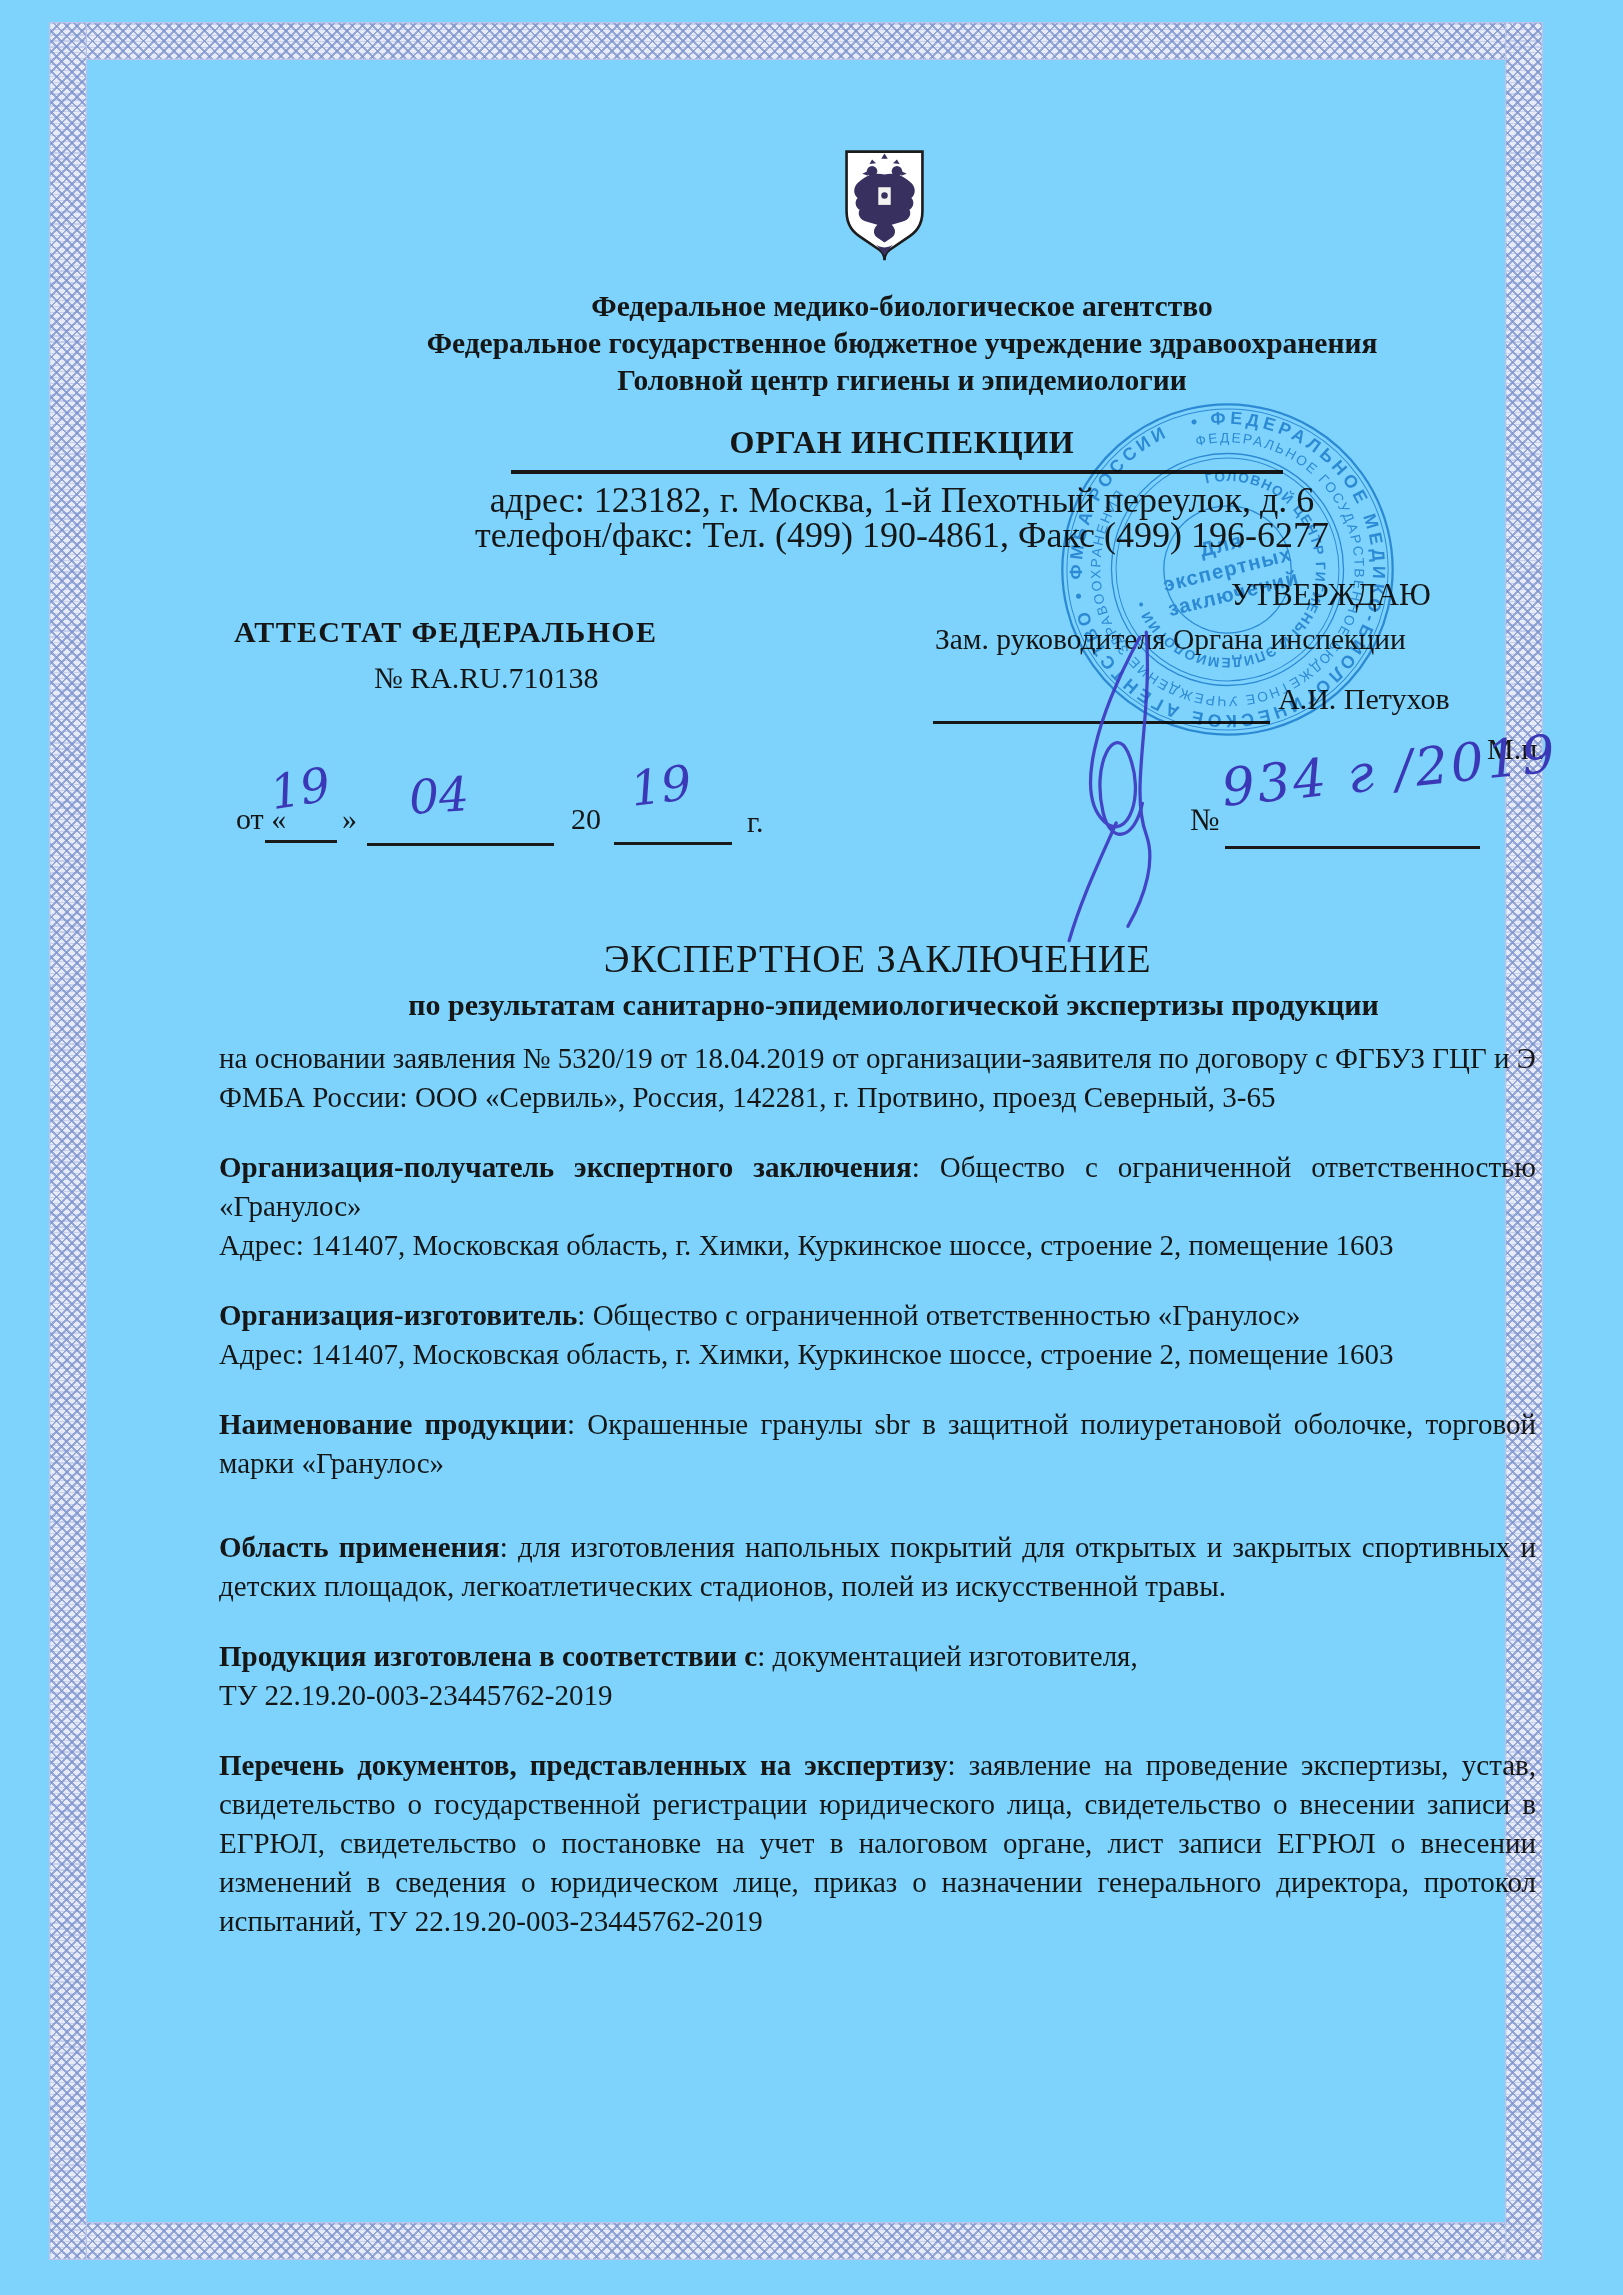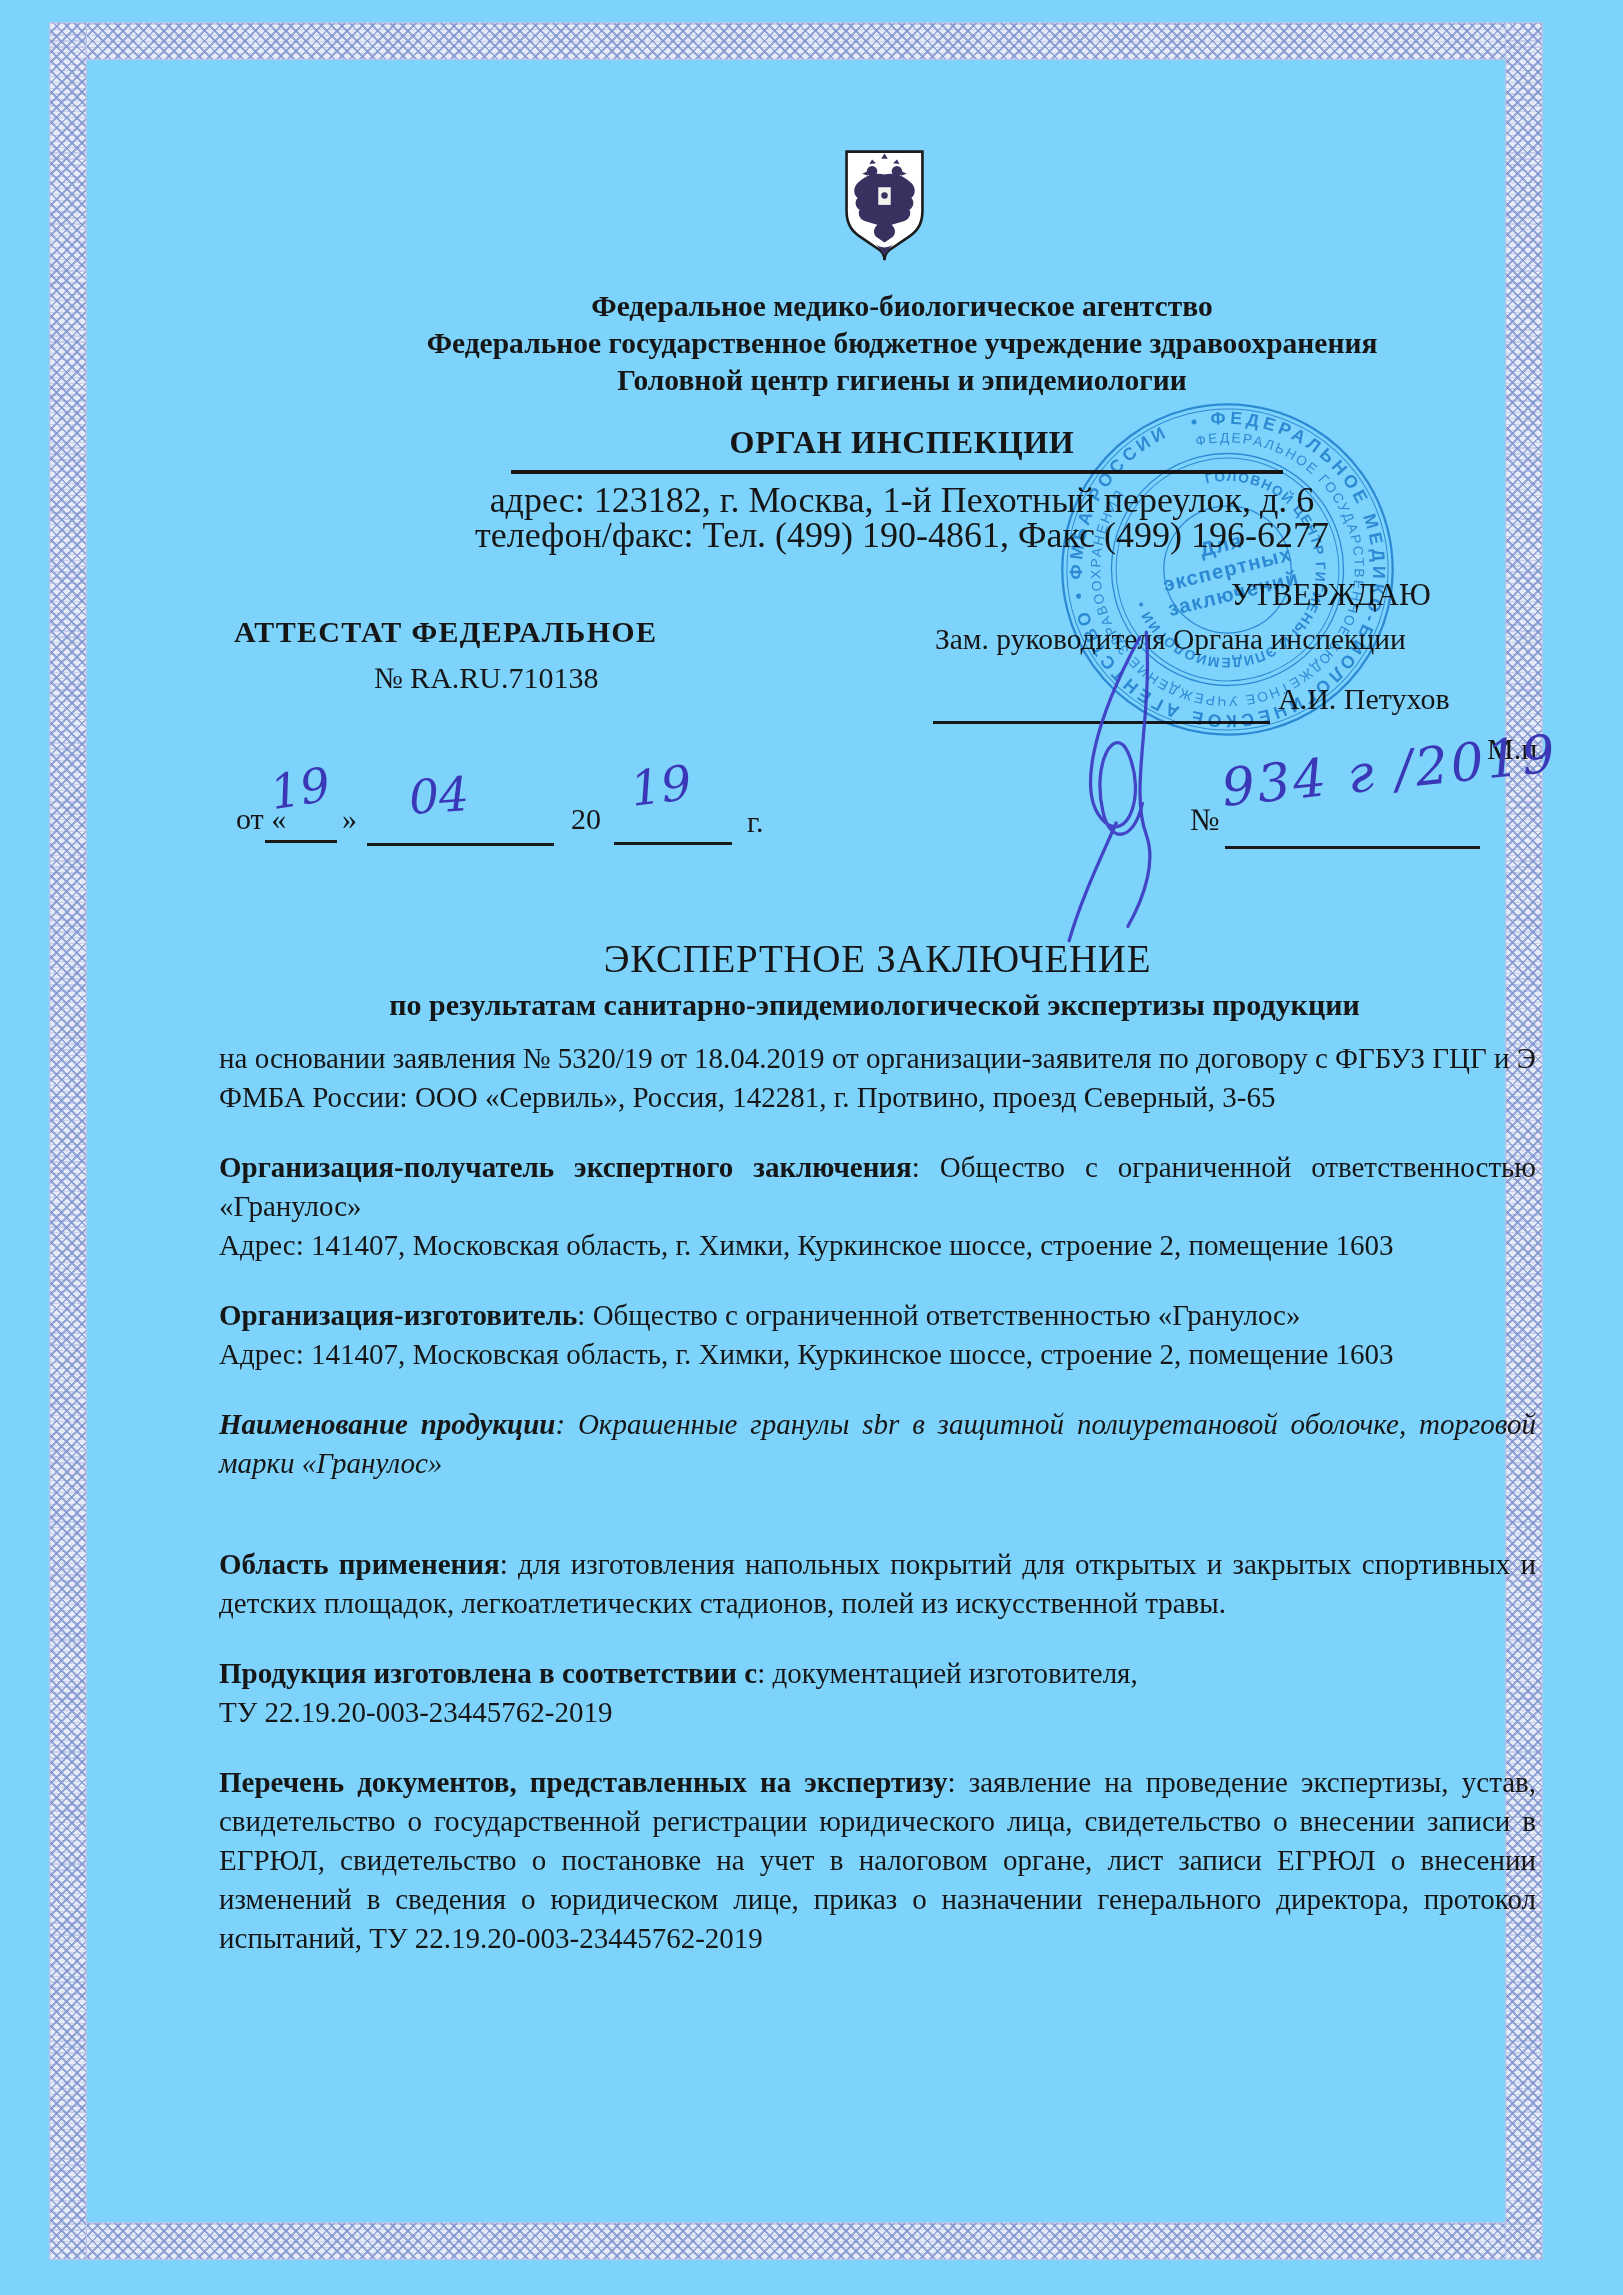--- a/index.html
+++ b/index.html
@@ -46,21 +46,21 @@
   
   .title-main{font-size:39px; font-weight:normal; letter-spacing:0.7px;}
   .title-sub {font-size:30px; font-weight:bold;}
 
   
   .bodycol{left:219px; top:1039px; width:1317px; font-size:29px; line-height:39px;}
   .para{margin:0 0 31px 0; text-align:justify;}
   .para.last{margin-bottom:16px;}
   .para .addr2{display:block; text-align:left;}
   .p-kod{margin-bottom:39px;}
-  .p-name{margin-bottom:62px;font-style:italic;}
+  .p-name{margin-bottom:45px;}
 
   
   .ink{
     position:absolute;
     font-family:"DejaVu Serif", serif;
     font-style:italic;
     color:#3a38b6;
     transform-origin:left bottom;
     white-space:nowrap;
   }
@@ -166,21 +166,21 @@
 
   <span class="ink" style="left:275px; top:765px; font-size:47px; transform:rotate(-9deg);">19</span>
   <span class="ink" style="left:411px; top:770px; font-size:47px; transform:rotate(-4deg);">04</span>
   <span class="ink" style="left:634px; top:761px; font-size:48px; transform:rotate(-7deg);">19</span>
 
   <div class="abs" style="left:1190px; top:802px; font-size:31px;">№</div>
   <div class="uline" style="left:1225px; top:846px; width:255px;"></div>
   <span class="ink" style="left:1225px; top:758px; font-size:52px; letter-spacing:2.6px; transform:rotate(-6deg);">934 г /2019</span>
 
   <div class="abs ctr title-main" style="left:219px; top:936px; width:1317px;">ЭКСПЕРТНОЕ ЗАКЛЮЧЕНИЕ</div>
-  <div class="abs ctr title-sub" style="left:216px; top:988px; width:1317px;">по результатам санитарно-эпидемиологической экспертизы продукции</div>
+  <div class="abs ctr title-sub" style="left:235px; top:988px; width:1317px;">по результатам санитарно-эпидемиологической экспертизы продукции</div>
 
   <div class="abs bodycol">
 
     <p class="para">
       <span>на основании заявления № 5320/19 от 18.04.2019 от организации-заявителя по договору с ФГБУЗ ГЦГ и Э ФМБА России: ООО «Сервиль», Россия, 142281, г. Протвино, проезд Северный, 3-65</span>
     </p>
 
     <p class="para">
       <span class="b">Организация-получатель экспертного заключения</span><span>: Общество с ограниченной ответственностью «Гранулос»</span>
       <span class="addr2">Адрес: 141407, Московская область, г. Химки, Куркинское шоссе, строение 2, помещение 1603</span>

